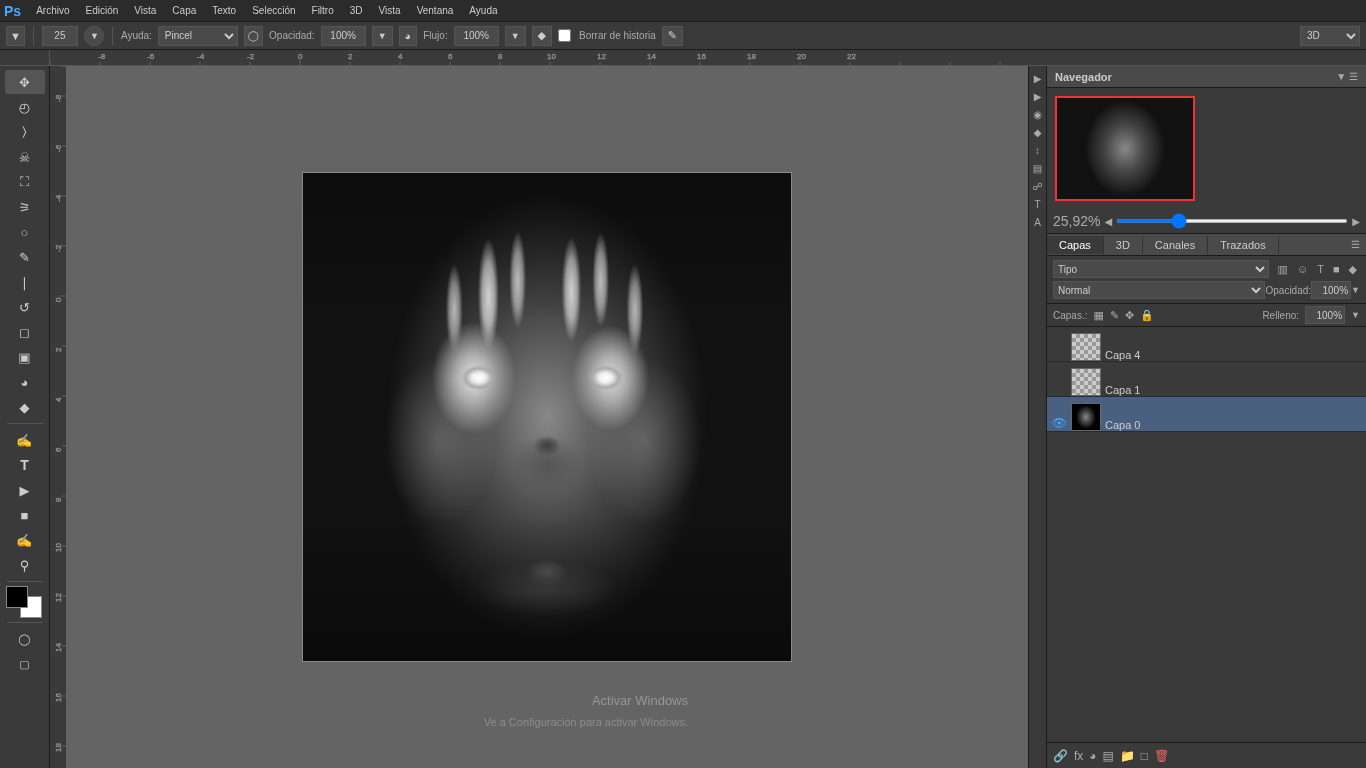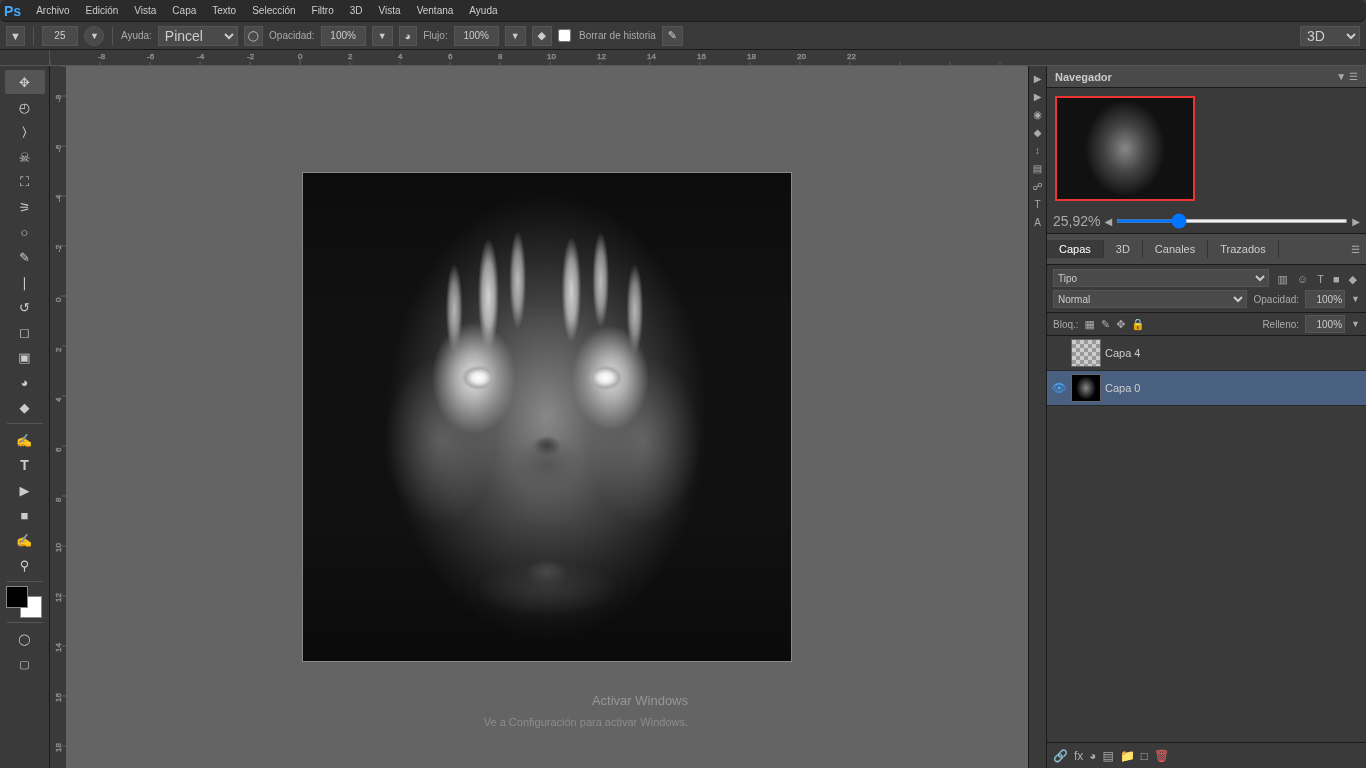--- a/index.html
+++ b/index.html
@@ -1,27 +1,27 @@
 <!DOCTYPE html>
 <html><head>
   <meta charset="utf-8">
   <style>
     * { margin: 0; padding: 0; box-sizing: border-box; }
     body { background: #3c3c3c; color: #ccc; font-family: Arial, sans-serif; font-size: 11px; width: 1366px; height: 768px; overflow: hidden; }
 
     
-    #menubar { background: #2b2b2b; height: 22px; display: flex; align-items: center; padding: 0 4px; gap: 2px; border-bottom: 1px solid #1a1a1a; border-radius: 6px; }
+    #menubar { background: #2b2b2b; height: 22px; display: flex; align-items: center; padding: 0 4px; gap: 2px; border-bottom: 1px solid #1a1a1a; }
     .ps-logo { color: #4af; font-weight: bold; font-size: 14px; margin-right: 6px; }
     .menu-item { color: #ccc; padding: 2px 7px; cursor: pointer; font-size: 10px; }
 
     
     #toolbar-top { background: #3a3a3a; height: 28px; display: flex; align-items: center; padding: 0 6px; gap: 6px; border-bottom: 1px solid #1a1a1a; }
     .tool-btn { background: #4a4a4a; border: 1px solid #555; color: #ccc; padding: 1px 5px; font-size: 10px; cursor: pointer; height: 20px; display: flex; align-items: center; }
     .tool-label { color: #aaa; font-size: 10px; }
-    .tool-select { background: #4a4a4a; border: 1px solid #555; color: #ccc; font-size: 14px; height: 20px; padding: 0 2px; }
+    .tool-select { background: #4a4a4a; border: 1px solid #555; color: #ccc; font-size: 10px; height: 20px; padding: 0 2px; }
     .tool-input { background: #4a4a4a; border: 1px solid #555; color: #ccc; font-size: 10px; height: 20px; width: 45px; text-align: center; }
     .tool-checkbox { margin-right: 2px; }
     .tool-separator { width: 1px; background: #555; height: 18px; margin: 0 2px; }
 
     
     #main-layout { display: flex; height: calc(768px - 22px - 28px - 16px); }
 
     
     #left-toolbar { width: 50px; background: #3a3a3a; border-right: 1px solid #1a1a1a; display: flex; flex-direction: column; align-items: center; padding: 4px 0; gap: 1px; overflow: hidden; }
     .left-tool { width: 40px; height: 24px; display: flex; align-items: center; justify-content: center; cursor: pointer; border-radius: 2px; color: #ccc; font-size: 13px; }
@@ -83,46 +83,46 @@
         radial-gradient(ellipse 20px 30px at 30% 65%, #ccc 0%, transparent 60%),
         radial-gradient(ellipse 20px 30px at 68% 65%, #ccc 0%, transparent 60%),
         linear-gradient(180deg, #1a1a1a 0%, #333 50%, #1a1a1a 100%);
     }
     #nav-zoom-bar { display: flex; align-items: center; padding: 4px 6px; gap: 4px; }
     .nav-zoom-label { color: #aaa; font-size: 14px; }
     .nav-slider { flex: 1; height: 4px; background: #555; }
     .nav-zoom-arrows { color: #aaa; font-size: 10px; display: flex; gap: 2px; }
 
     
-    #layers-tabs { background: #4a4a4a; height: 31px; display: flex; align-items: center; border-bottom: 1px solid #1a1a1a; }
+    #layers-tabs { background: #4a4a4a; height: 22px; display: flex; align-items: center; border-bottom: 1px solid #1a1a1a; }
     .layer-tab { padding: 3px 12px; color: #ccc; cursor: pointer; font-size: 11px; border-right: 1px solid #333; }
     .layer-tab.active { background: #3a3a3a; color: #fff; }
     .layer-tab-spacer { flex: 1; }
     .layer-tab-icon { color: #aaa; padding: 0 6px; cursor: pointer; font-size: 10px; }
 
     
     #layer-controls { background: #3a3a3a; padding: 4px 6px; border-bottom: 1px solid #1a1a1a; }
-    .layer-ctrl-row { display: flex; align-items: flex-end; gap: 6px; margin-bottom: 3px; }
+    .layer-ctrl-row { display: flex; align-items: center; gap: 6px; margin-bottom: 3px; }
     .layer-ctrl-icons { display: flex; gap: 3px; }
     .layer-ctrl-icon { color: #aaa; font-size: 11px; cursor: pointer; padding: 1px 3px; }
     .layer-type-select { background: #4a4a4a; border: 1px solid #555; color: #ccc; font-size: 10px; height: 18px; flex: 1; }
     .layer-mode-select { background: #4a4a4a; border: 1px solid #555; color: #ccc; font-size: 10px; height: 18px; flex: 1; }
-    .layer-opacity-row { display: flex; align-items: center; gap: 6px; }
+    .layer-opacity-row { display: flex; align-items: center; }
     .layer-opacity-label { color: #aaa; font-size: 10px; }
     .layer-opacity-val { background: #4a4a4a; border: 1px solid #555; color: #ccc; font-size: 10px; width: 40px; height: 18px; text-align: right; padding-right: 2px; }
     .layer-fill-label { color: #aaa; font-size: 10px; }
     .layer-fill-val { background: #4a4a4a; border: 1px solid #555; color: #ccc; font-size: 10px; width: 40px; height: 18px; text-align: right; padding-right: 2px; }
 
     
     #lock-row { display: flex; align-items: center; padding: 2px 6px; gap: 6px; border-bottom: 1px solid #1a1a1a; font-size: 10px; color: #aaa; }
     .lock-icon { font-size: 11px; cursor: pointer; }
 
     
     #layer-list { flex: 1; overflow-y: auto; background: #3a3a3a; }
-    .layer-item { display: flex; align-items: center; height: 35px; padding: 0 4px; border-bottom: 1px solid #2a2a2a; cursor: pointer; gap: 4px; }
+    .layer-item { display: flex; align-items: flex-end; height: 35px; padding: 0 4px; border-bottom: 1px solid #2a2a2a; cursor: pointer; gap: 4px; }
     .layer-item.active { background: #4a6080; }
     .layer-vis { width: 16px; height: 16px; display: flex; align-items: center; justify-content: center; color: #4af; font-size: 12px; cursor: pointer; }
     .layer-thumb { width: 30px; height: 28px; border: 1px solid #666; overflow: hidden; background: repeating-conic-gradient(#888 0% 25%, #aaa 0% 50%) 0 0 / 8px 8px; }
     .layer-thumb-filled { background: #555; }
     .layer-thumb-face { width: 100%; height: 100%;
       background: 
         radial-gradient(ellipse 10px 12px at 50% 50%, #888 0%, #333 60%, #000 100%),
         radial-gradient(circle 4px at 38% 45%, #fff 0%, transparent 70%),
         radial-gradient(circle 4px at 62% 45%, #fff 0%, transparent 70%),
         linear-gradient(135deg, #222 0%, #666 100%);
@@ -435,41 +435,46 @@
           <select class="layer-mode-select">
             <option>Normal</option>
           </select>
           <span class="layer-opacity-label">Opacidad:</span>
           <input class="layer-opacity-val" type="text" value="100%" style="">
           <span style="color:#aaa; font-size:9px;">▼</span>
         </div>
       </div>
 
       <div id="lock-row">
-        <span>Bloq.:</span>
+        <span>Capas.:</span>
         <span class="lock-icon">▦</span>
         <span class="lock-icon">✎</span>
         <span class="lock-icon">✥</span>
         <span class="lock-icon">🔒</span>
         <div style="flex:1"></div>
         <span class="layer-fill-label">Relleno:</span>
         <input class="layer-fill-val" type="text" value="100%" style="">
         <span style="color:#aaa; font-size:9px;">▼</span>
       </div>
 
       <div id="layer-list">
 
         <div class="layer-item">
           <div class="layer-vis"></div>
           <div class="layer-thumb" style="background:repeating-conic-gradient(#999 0% 25%, #ccc 0% 50%) 0 0 / 8px 8px;"></div>
           <span class="layer-name">Capa 4</span>
         </div>
 
 
 
+        <div class="layer-item">
+          <div class="layer-vis"></div>
+          <div class="layer-thumb" style="background:repeating-conic-gradient(#999 0% 25%, #ccc 0% 50%) 0 0 / 8px 8px;"></div>
+          <span class="layer-name">Capa 1</span>
+        </div>
 
 
         <div class="layer-item active">
           <div class="layer-vis" style="color:#4af;">👁</div>
           <div class="layer-thumb">
             <div class="layer-thumb-face"></div>
           </div>
           <span class="layer-name">Capa 0</span>
         </div>
 

